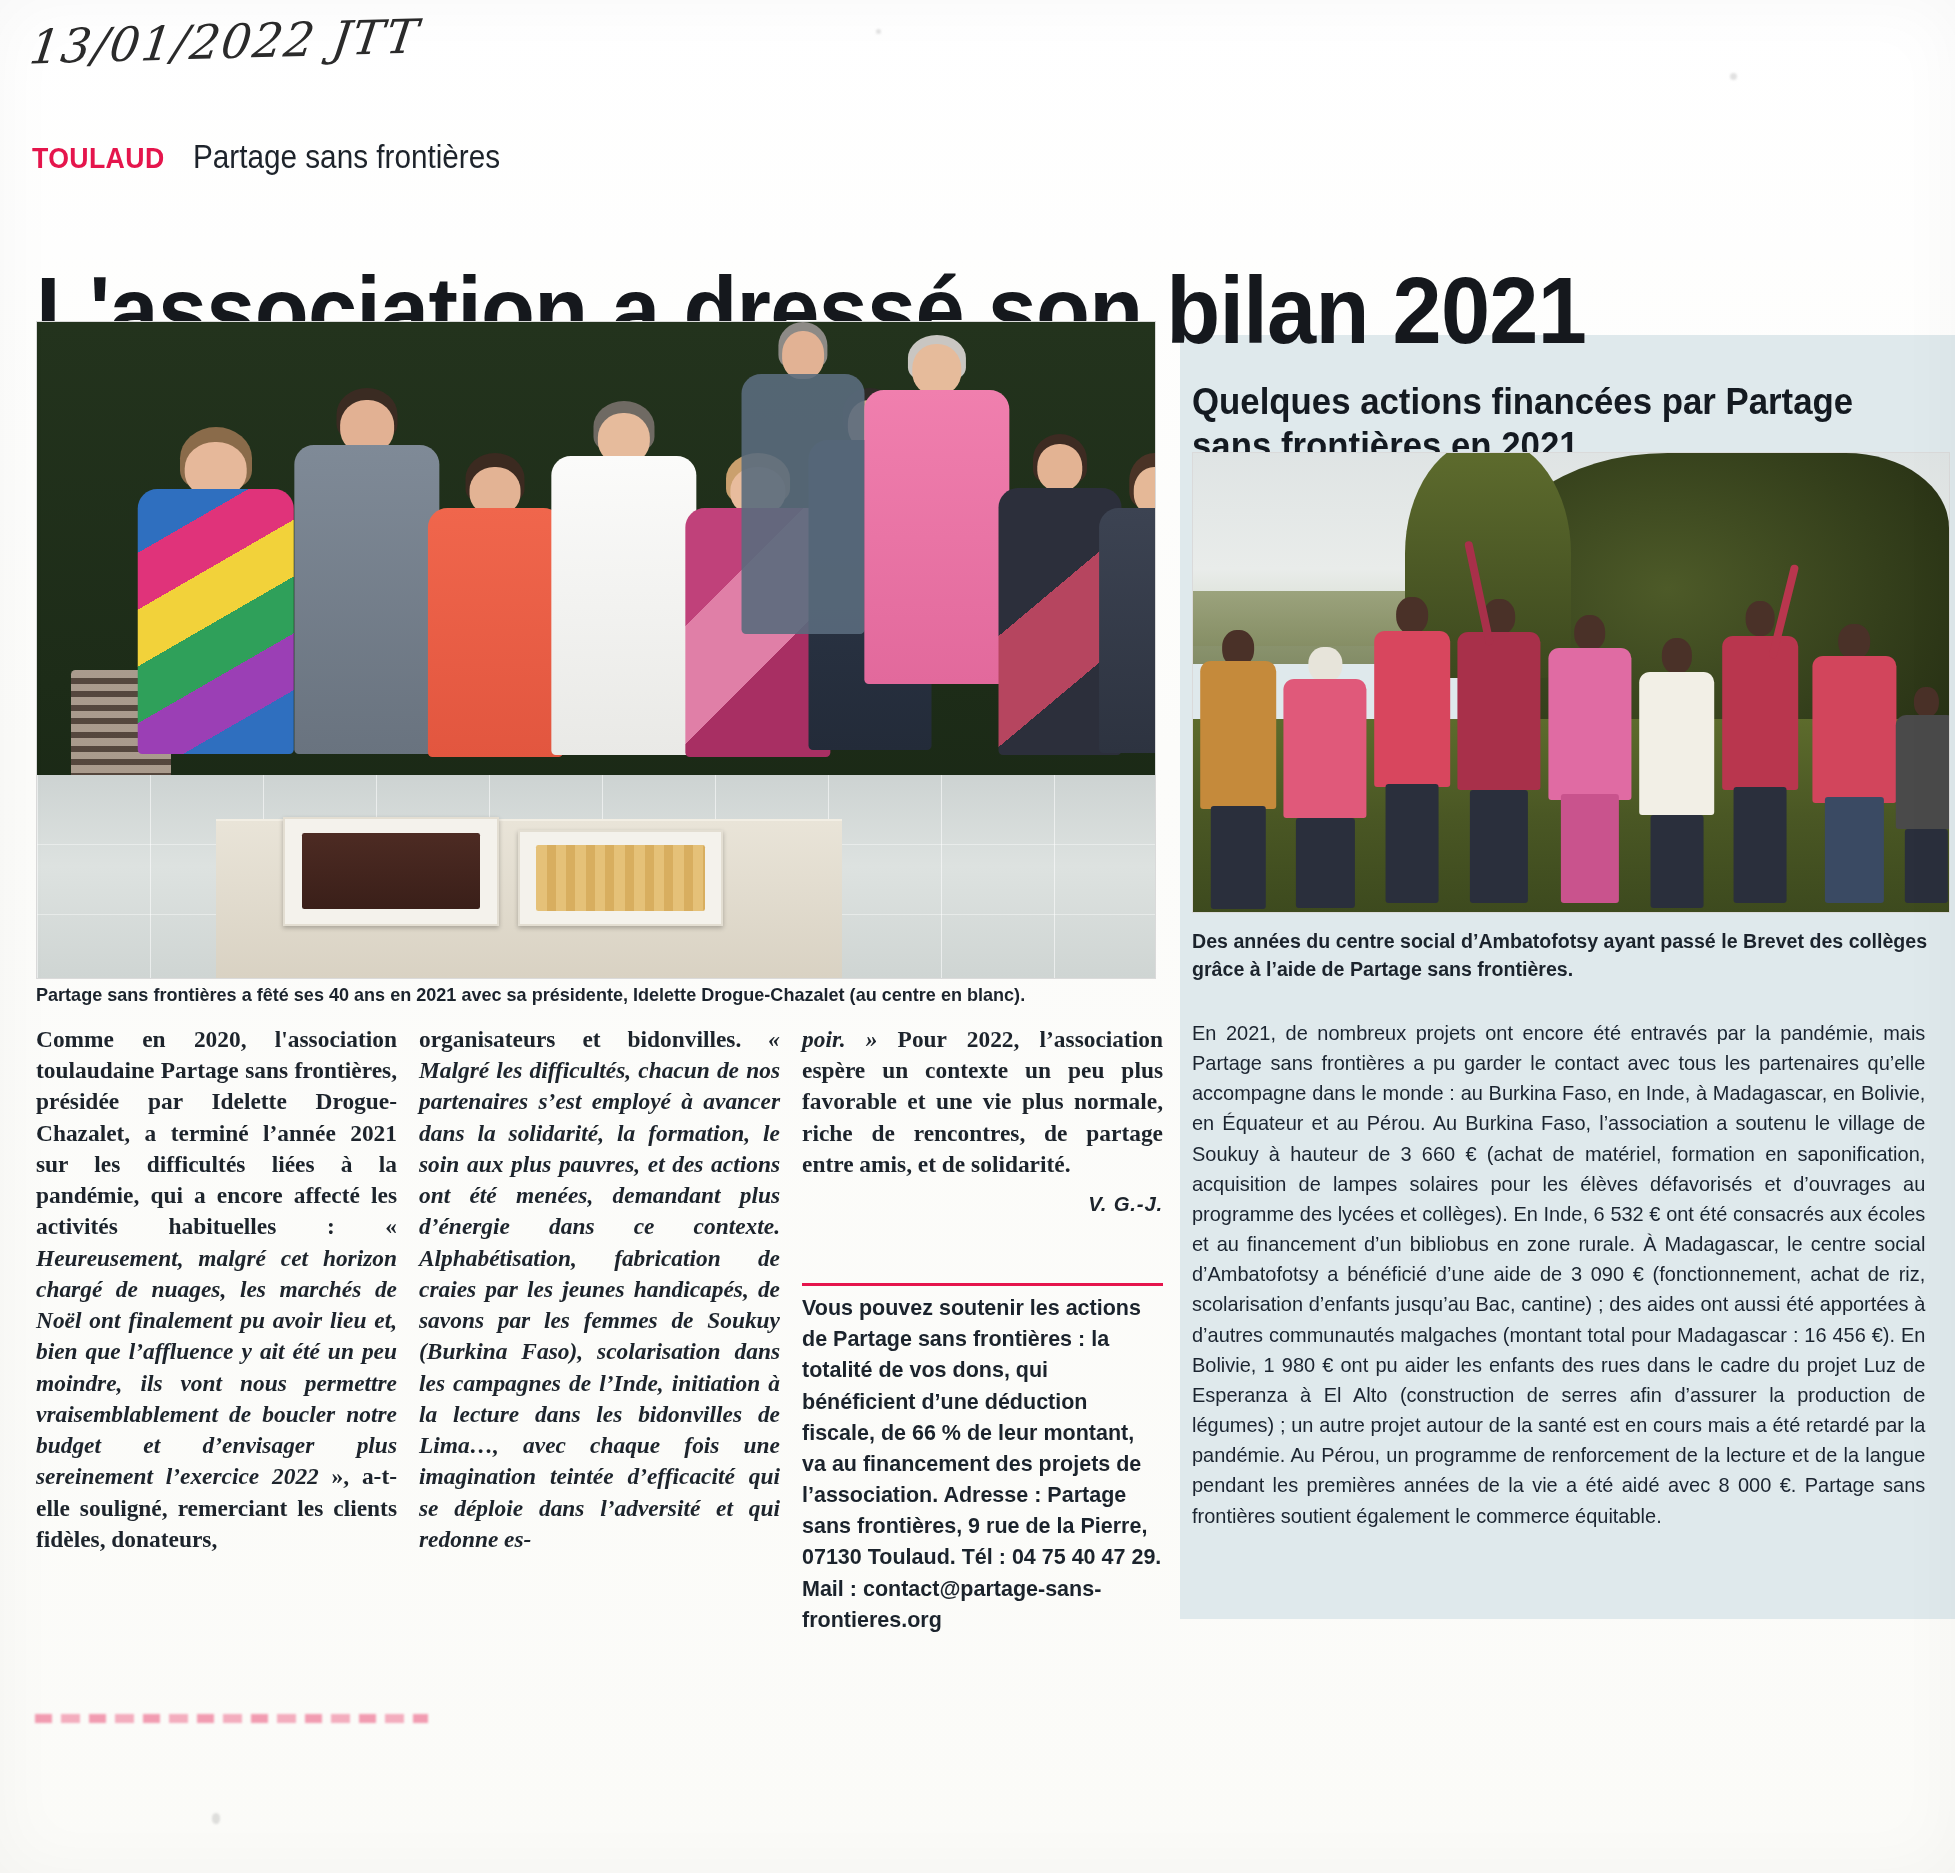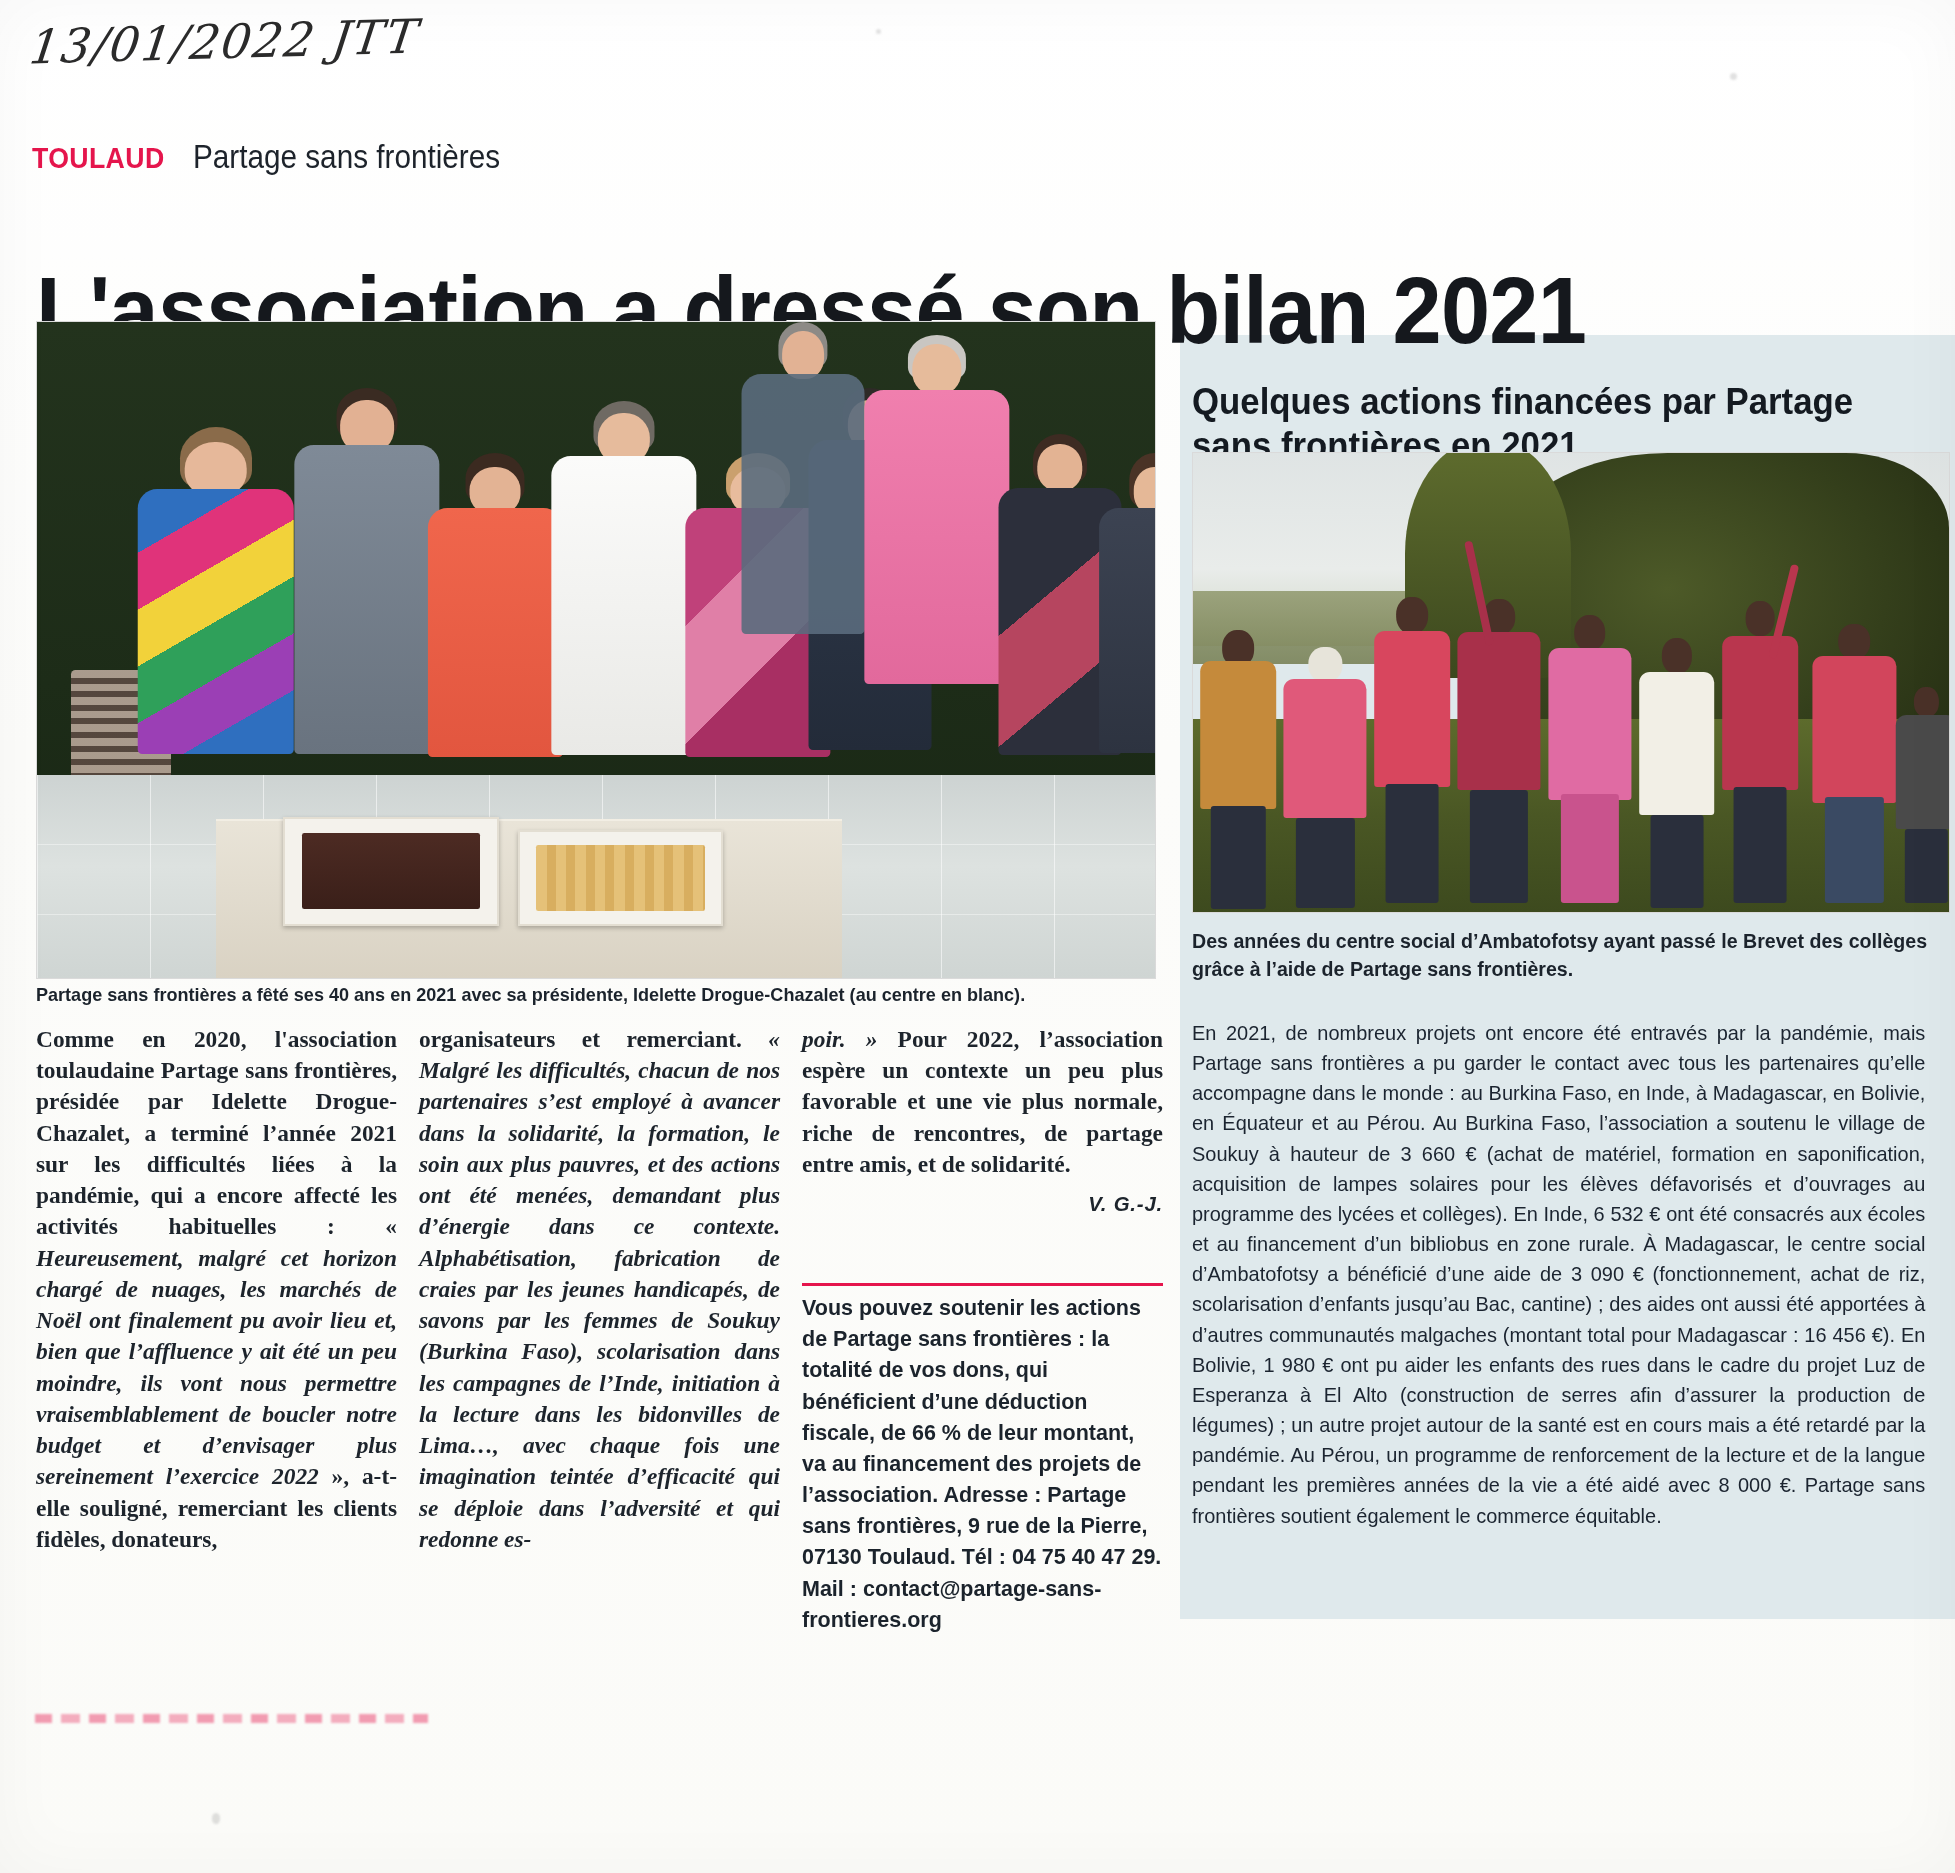--- a/index.html
+++ b/index.html
@@ -337,21 +337,21 @@
 <div class="caption-main">Partage sans frontières a fêté ses 40 ans en 2021 avec sa présidente, Idelette Drogue-Chazalet (au centre en blanc).</div>
 <div class="caption-right">Des années du centre social d’Ambatofotsy ayant passé le Brevet des collèges grâce à l’aide de Partage sans frontières.</div>
 
 <div class="side-body">En 2021, de nombreux projets ont encore été entravés par la pandémie, mais Partage sans frontières a pu garder le contact avec tous les partenaires qu’elle accompagne dans le monde : au Burkina Faso, en Inde, à Madagascar, en Bolivie, en Équateur et au Pérou. Au Burkina Faso, l’association a soutenu le village de Soukuy à hauteur de 3 660 € (achat de matériel, formation en saponification, acquisition de lampes solaires pour les élèves défavorisés et d’ouvrages au programme des lycées et collèges). En Inde, 6 532 € ont été consacrés aux écoles et au financement d’un bibliobus en zone rurale. À Madagascar, le centre social d’Ambatofotsy a bénéficié d’une aide de 3 090 € (fonctionnement, achat de riz, scolarisation d’enfants jusqu’au Bac, cantine) ; des aides ont aussi été apportées à d’autres communautés malgaches (montant total pour Madagascar : 16 456 €). En Bolivie, 1 980 € ont pu aider les enfants des rues dans le cadre du projet Luz de Esperanza à El Alto (construction de serres afin d’assurer la production de légumes) ; un autre projet autour de la santé est en cours mais a été retardé par la pandémie. Au Pérou, un programme de renforcement de la lecture et de la langue pendant les premières années de la vie a été aidé avec 8 000 €. Partage sans frontières soutient également le commerce équitable.</div>
 
 <div class="col" id="col1">
   <span>Comme en 2020, l'association toulaudaine Partage sans frontières, présidée par Idelette Drogue-Chazalet, a terminé l’année 2021 sur les difficultés liées à la pandémie, qui a encore affecté les activités habituelles : « <em>Heureusement, malgré cet horizon chargé de nuages, les marchés de Noël ont finalement pu avoir lieu et, bien que l’affluence y ait été un peu moindre, ils vont nous permettre vraisemblablement de boucler notre budget et d’envisager plus sereinement l’exercice 2022</em> », a-t-elle souligné, remerciant les clients fidèles, donateurs,</span>
 </div>
 
 <div class="col" id="col2">
-  <span>organisateurs et remerciant.</span>
+  <span>organisateurs et bidonvilles.</span>
   <em><span>« Malgré les difficultés, chacun de nos partenaires s’est employé à avancer dans la solidarité, la formation, le soin aux plus pauvres, et des actions ont été menées, demandant plus d’énergie dans ce contexte. Alphabétisation, fabrication de craies par les jeunes handicapés, de savons par les femmes de Soukuy (Burkina Faso), scolarisation dans les campagnes de l’Inde, initiation à la lecture dans les bidonvilles de Lima…, avec chaque fois une imagination teintée d’efficacité qui se déploie dans l’adversité et qui redonne es-</span></em>
 </div>
 
 <div class="col" id="col3">
   <em><span>poir. »</span></em>
   <span>Pour 2022, l’association espère un contexte un peu plus favorable et une vie plus normale, riche de rencontres, de partage entre amis, et de solidarité.</span>
   <div class="byline">V. G.-J.</div>
 </div>
 
 <div class="rule-red"></div>

